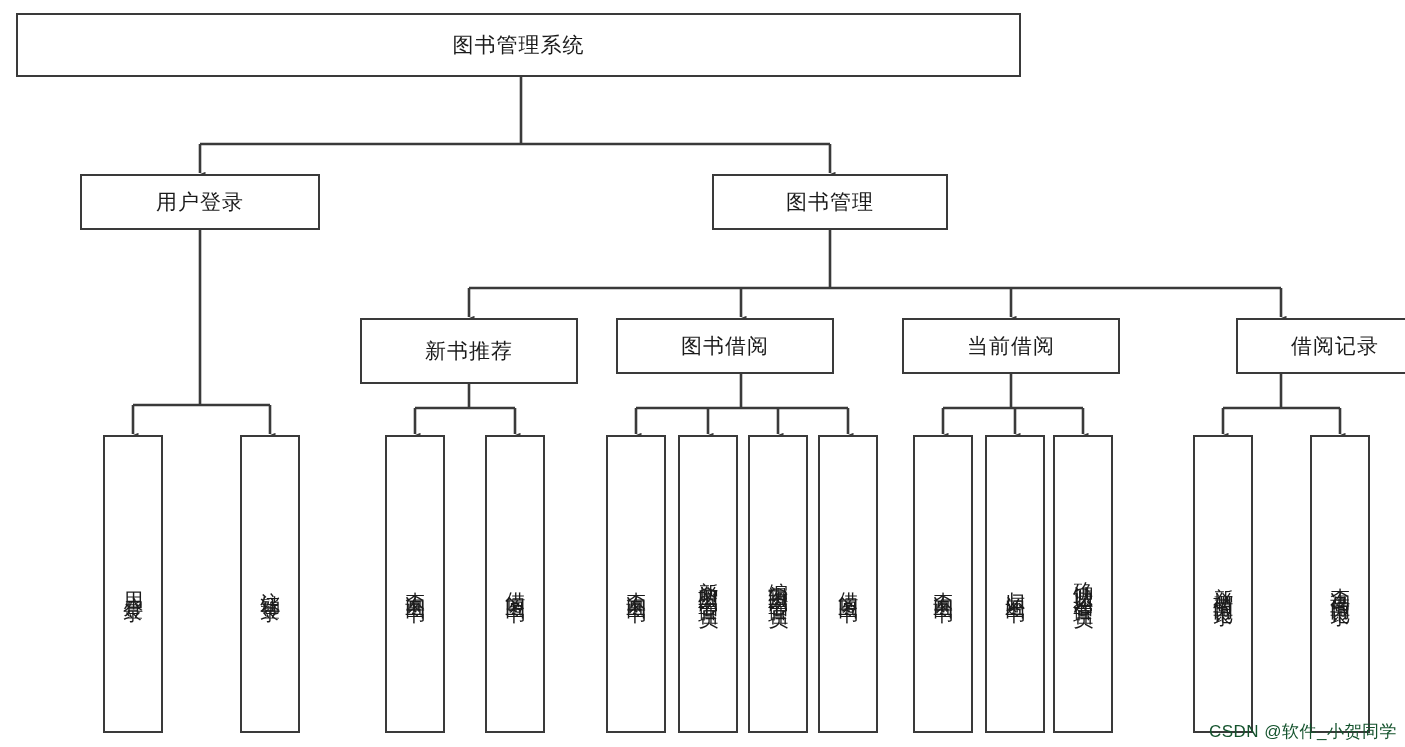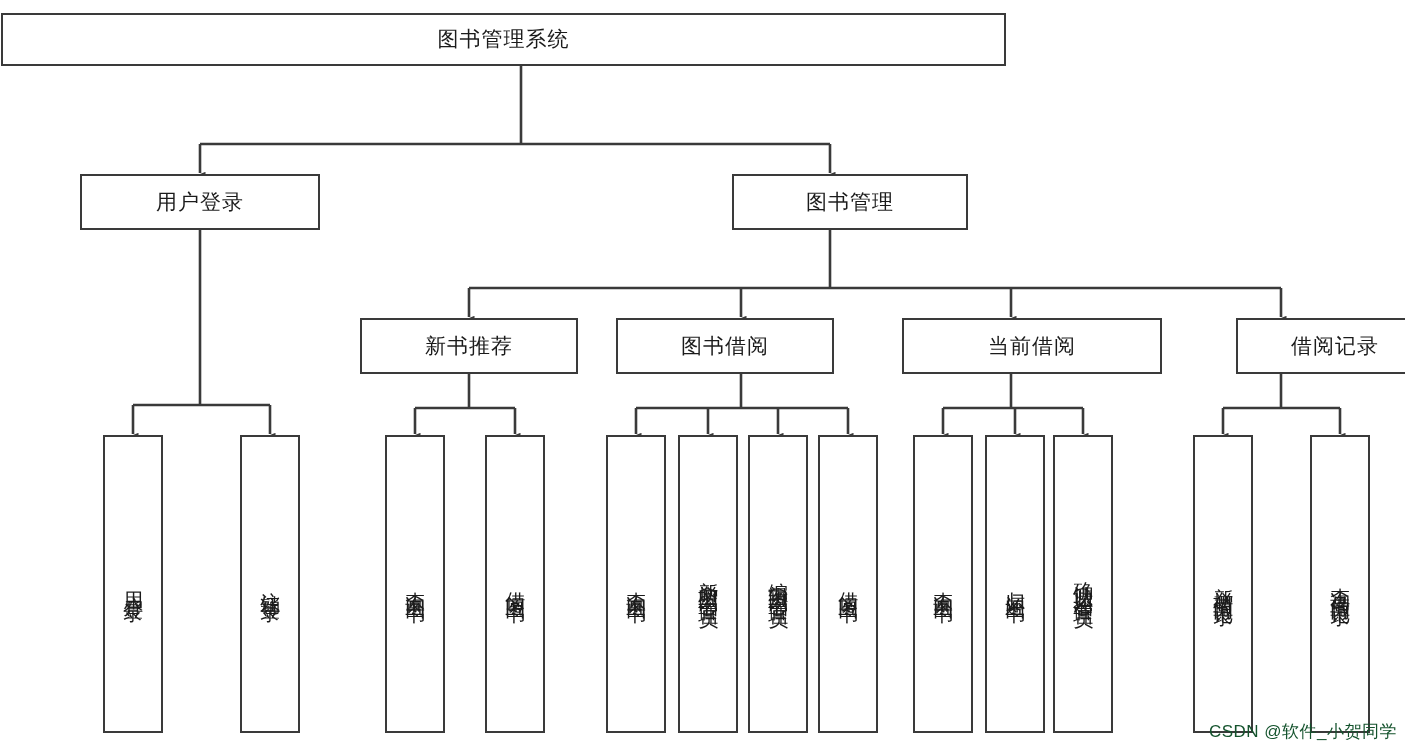--- a/index.html
+++ b/index.html
@@ -106,38 +106,38 @@
         <path d="M943,408 L943,434" marker-end="url(#arrow)"></path>
         <path d="M1015,408 L1015,434" marker-end="url(#arrow)"></path>
         <path d="M1083,408 L1083,434" marker-end="url(#arrow)"></path>
         <path d="M1281,374 L1281,408"></path>
         <path d="M1223,408 L1340,408"></path>
         <path d="M1223,408 L1223,434" marker-end="url(#arrow)"></path>
         <path d="M1340,408 L1340,434" marker-end="url(#arrow)"></path>
       </g>
   </svg>
 
-  <div class="node h" style="left: 1px; top: 13px; width: 1005px; height: 53px; align-items: center;">
+  <div class="node h" style="left: 16px; top: 13px; width: 1005px; height: 64px; align-items: center;">
       <span>图书管理系统</span>
     </div>
 
   <div class="node h" style="left: 80px; top: 174px; width: 240px; height: 56px;">
       <span>用户登录</span>
     </div>
-  <div class="node h" style="left: 712px; top: 174px; width: 236px; height: 56px; margin-left: 20px;">
+  <div class="node h" style="left: 712px; top: 174px; width: 236px; height: 56px;">
       <span>图书管理</span>
     </div>
 
-  <div class="node h" style="left: 360px; top: 318px; width: 218px; height: 56px;">
+  <div class="node h" style="left: 360px; top: 318px; width: 218px; height: 66px;">
       <span>新书推荐</span>
     </div>
   <div class="node h" style="left: 616px; top: 318px; width: 218px; height: 56px;">
       <span>图书借阅</span>
     </div>
-  <div class="node h" style="left: 902px; top: 318px; width: 260px; height: 56px;">
+  <div class="node h" style="left: 902px; top: 318px; width: 218px; height: 56px;">
       <span>当前借阅</span>
     </div>
   <div class="node h" style="left: 1236px; top: 318px; width: 198px; height: 56px;">
       <span>借阅记录</span>
     </div>
 
   <div class="node v" style="left: 103px; top: 435px; width: 60px; height: 298px;">
     <span class="vtext">用户登录</span>
     </div>
   <div class="node v" style="left: 240px; top: 435px; width: 60px; height: 298px;">

